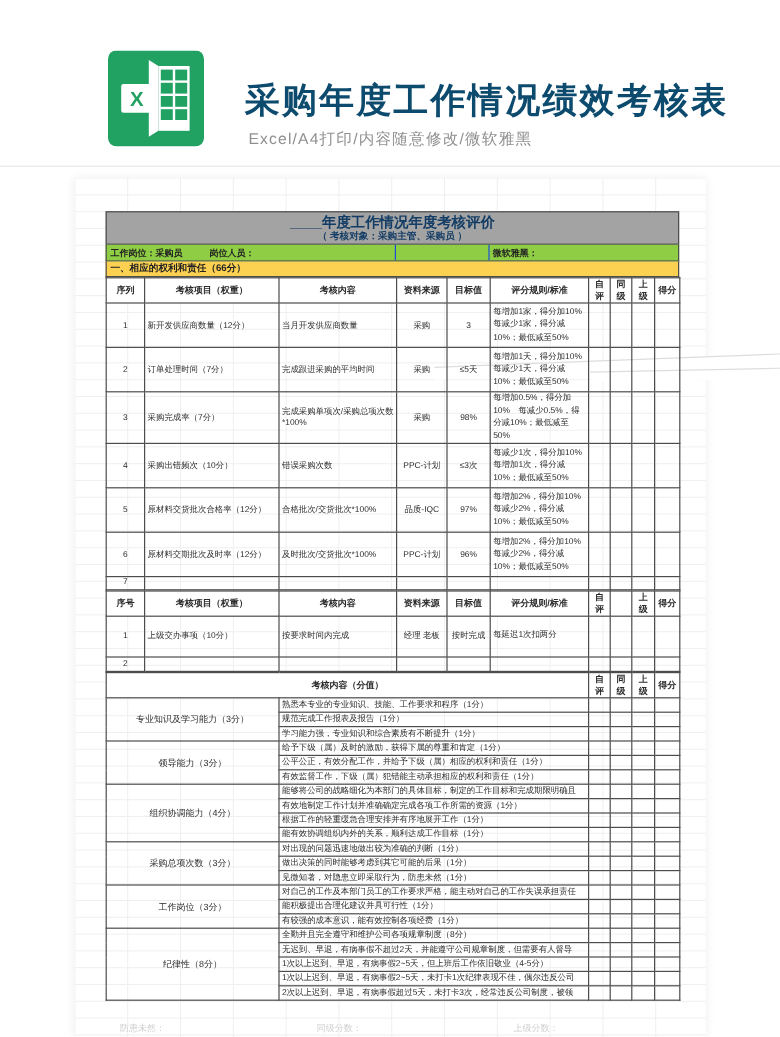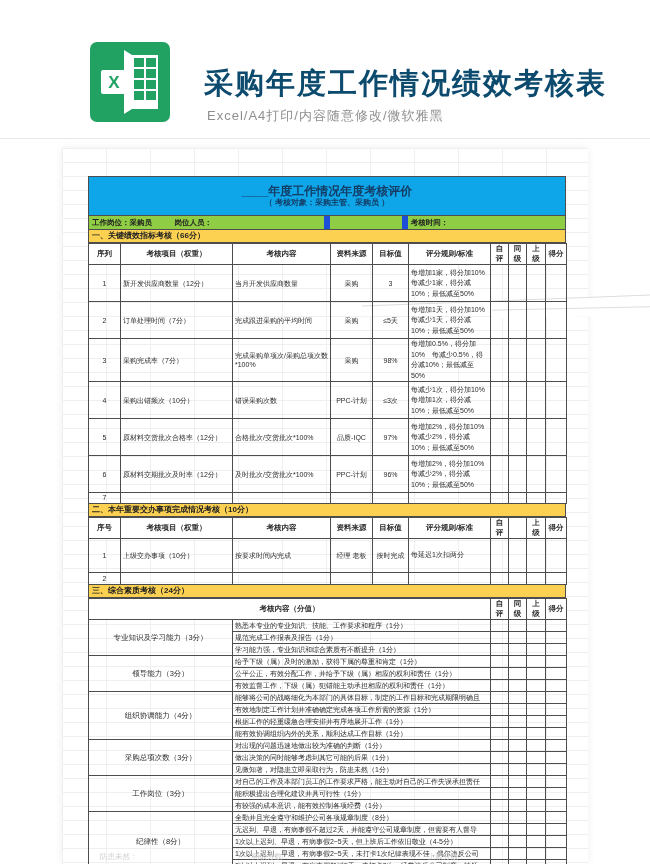--- a/index.html
+++ b/index.html
@@ -30,29 +30,29 @@
     box-shadow:0 0 8px rgba(0,0,0,0.07);
   }
   .page-corner{position:absolute;background:#fff;border-top:1px solid #ddd;}
   .corner1{left:300px;top:152px;width:290px;height:10px;transform:rotate(-2.2deg);}
   .corner2{left:430px;top:160px;width:160px;height:8px;transform:rotate(-1.2deg);}
 
   
   .sheet{position:absolute;left:88px;top:176px;width:478px;}
   .bar{box-sizing:border-box;border:1px solid #4d4d4d;border-top:none;}
   .blue-bar{
-    height:40px;background:#0ea5e9;color:#143d66;text-align:center;border-top:1px solid #4d4d4d;
+    height:28px;background:#a3a3a3;color:#143d66;text-align:center;border-top:1px solid #4d4d4d;
     display:flex;flex-direction:column;justify-content:center;
   }
   .blue-bar .l1{font-size:12px;font-weight:bold;line-height:14px;}
   .blue-bar .l2{font-size:8px;font-weight:bold;line-height:10px;}
   .green-row{height:14px;background:#8fce44;display:flex;}
   .green-row .gcell{
     box-sizing:border-box;font-size:7.5px;font-weight:bold;color:#222;
-    padding:1px 3px;line-height:11px;border-right:6px solid #1d4ed8;
+    padding:1px 3px;line-height:11px;border-right:1px solid #1d4ed8;
   }
   .green-row .g1{width:242px;}
   .green-row .g2{width:78px;}
   .green-row .g3{width:158px;border-right:none;}
   .yellow-bar{
     height:13px;background:#fcd152;font-size:8px;font-weight:bold;color:#222;
     padding:0 3px;line-height:12px;text-align:left;
   }
 
   
@@ -71,21 +71,21 @@
   #t2 tr.stub-row td{height:12px;}
   #t2 th{height:19px;}
   #t3 th{height:14px;}
   #t3 td{height:12px;}
   #t3 td.glabel{text-align:center;font-size:7.5px;}
   #t3 td.item{text-align:left;white-space:nowrap;}
 
   
   .sheet-footer{position:absolute;left:88px;top:852px;width:478px;height:12px;}
   .sheet-footer span{position:absolute;font-size:7.5px;color:#cfcfcf;white-space:nowrap;}
-  .sheet-footer .f1{left:12px;} .sheet-footer .f2{left:164px;text-align:right;} .sheet-footer .f3{left:340px;}
+  .sheet-footer .f1{left:12px;} .sheet-footer .f2{left:176px;text-align:right;} .sheet-footer .f3{left:340px;}
 </style>
 </head>
 <body>
 
 <div class="top-header">
   <svg class="xl-icon" viewBox="0 0 80 80">
     <rect x="0" y="0" width="80" height="80" rx="7" fill="#21a263"></rect>
 
     <rect x="42" y="13" width="26" height="54" fill="#ffffff"></rect>
     <g fill="#21a263">
@@ -115,24 +115,24 @@
 <div class="sheet">
 
   <div class="bar blue-bar">
     <div class="l1">____年度工作情况年度考核评价</div>
     <div class="l2">（ 考核对象：采购主管、采购员 ）</div>
   </div>
 
   <div class="bar green-row">
     <div class="gcell g1">工作岗位：采购员　　　岗位人员：</div>
     <div class="gcell g2"></div>
-    <div class="gcell g3">考核时间：</div>
+    <div class="gcell g3">微软雅黑：</div>
   </div>
 
-  <div class="bar yellow-bar">一、关键绩效指标考核（66分）</div>
+  <div class="bar yellow-bar">一、相应的权利和责任（66分）</div>
   <table id="t1">
       <colgroup>
         <col style="width:32px">
         <col style="width:112px">
         <col style="width:98px">
         <col style="width:42px">
         <col style="width:36px">
         <col style="width:82px">
         <col style="width:18px">
         <col style="width:18px">
@@ -244,21 +244,20 @@
           <td></td>
           <td class="rule"></td>
           <td></td>
           <td></td>
           <td></td>
           <td></td>
         </tr>
       </tbody>
     </table>
 
-  <div class="bar yellow-bar">二、本年重要交办事项完成情况考核（10分）</div>
   <table id="t2">
       <colgroup>
         <col style="width:32px">
         <col style="width:112px">
         <col style="width:98px">
         <col style="width:42px">
         <col style="width:36px">
         <col style="width:82px">
         <col style="width:18px">
         <col style="width:18px">
@@ -298,21 +297,20 @@
           <td></td>
           <td class="rule"></td>
           <td></td>
           <td></td>
           <td></td>
           <td></td>
         </tr>
       </tbody>
     </table>
 
-  <div class="bar yellow-bar">三、综合素质考核（24分）</div>
   <table id="t3">
       <colgroup>
         <col style="width:144px">
         <col style="width:258px">
         <col style="width:18px">
         <col style="width:18px">
         <col style="width:19px">
         <col style="width:21px">
       </colgroup>
       <tbody>

